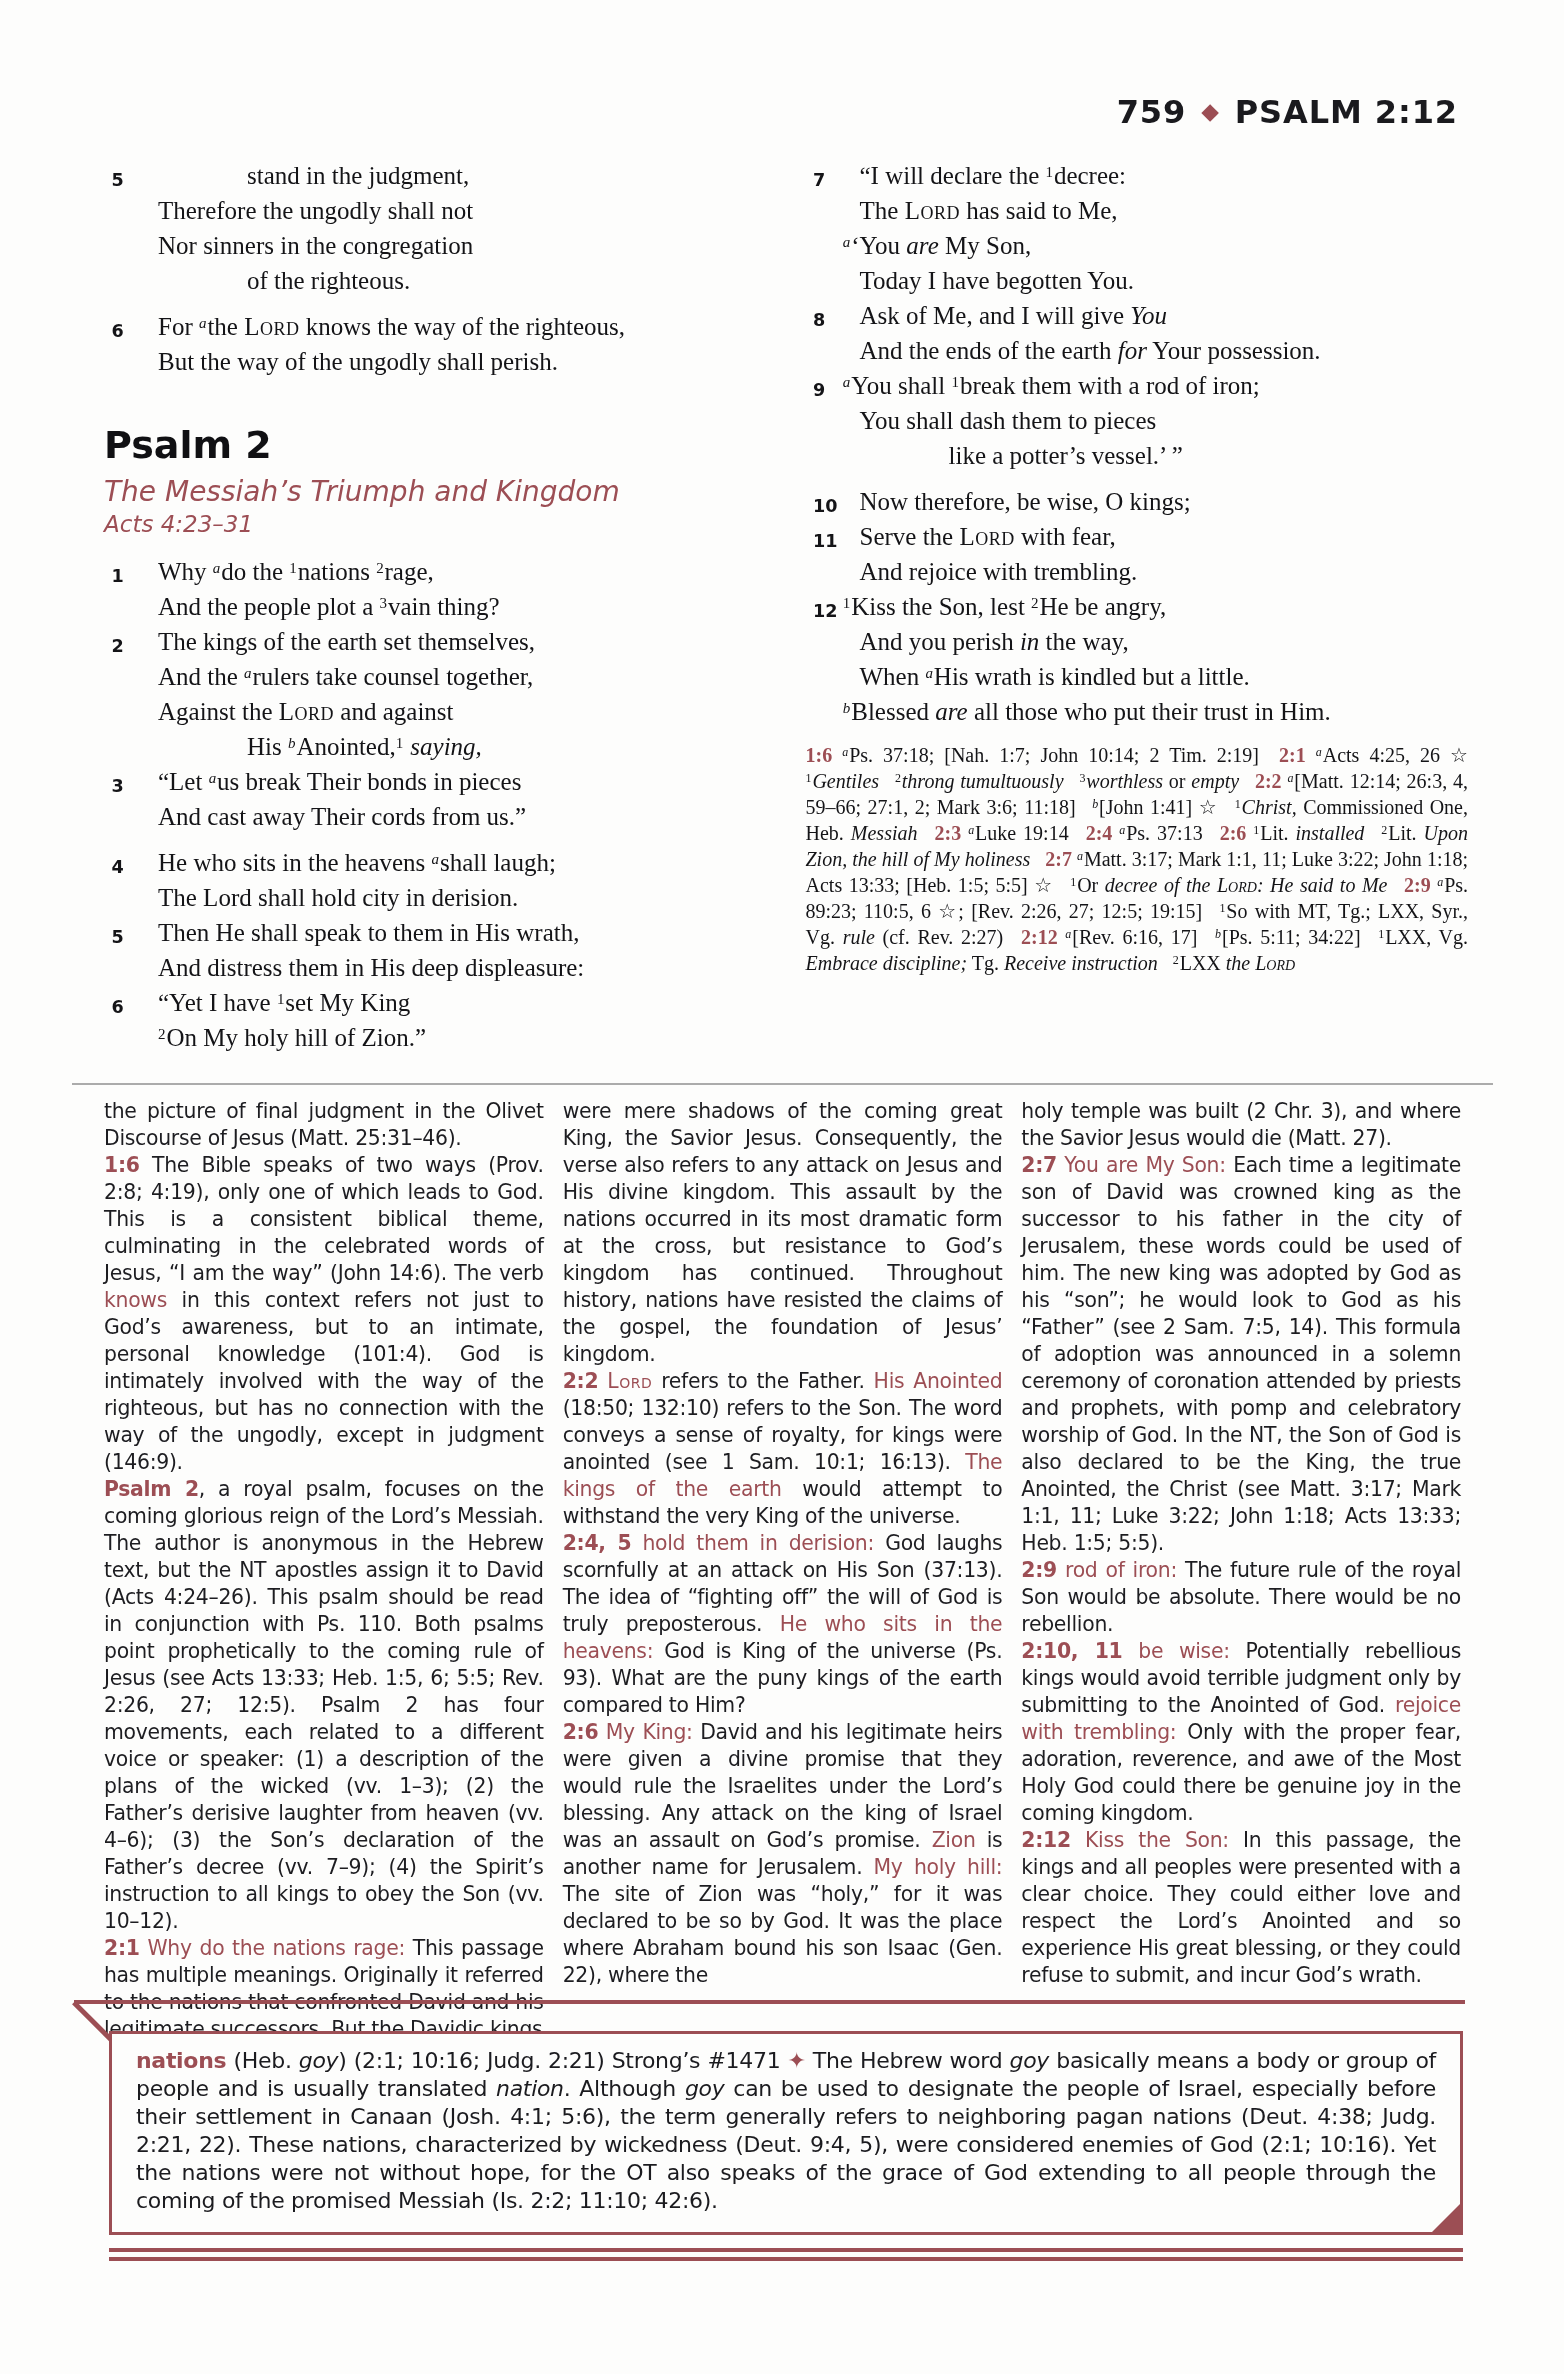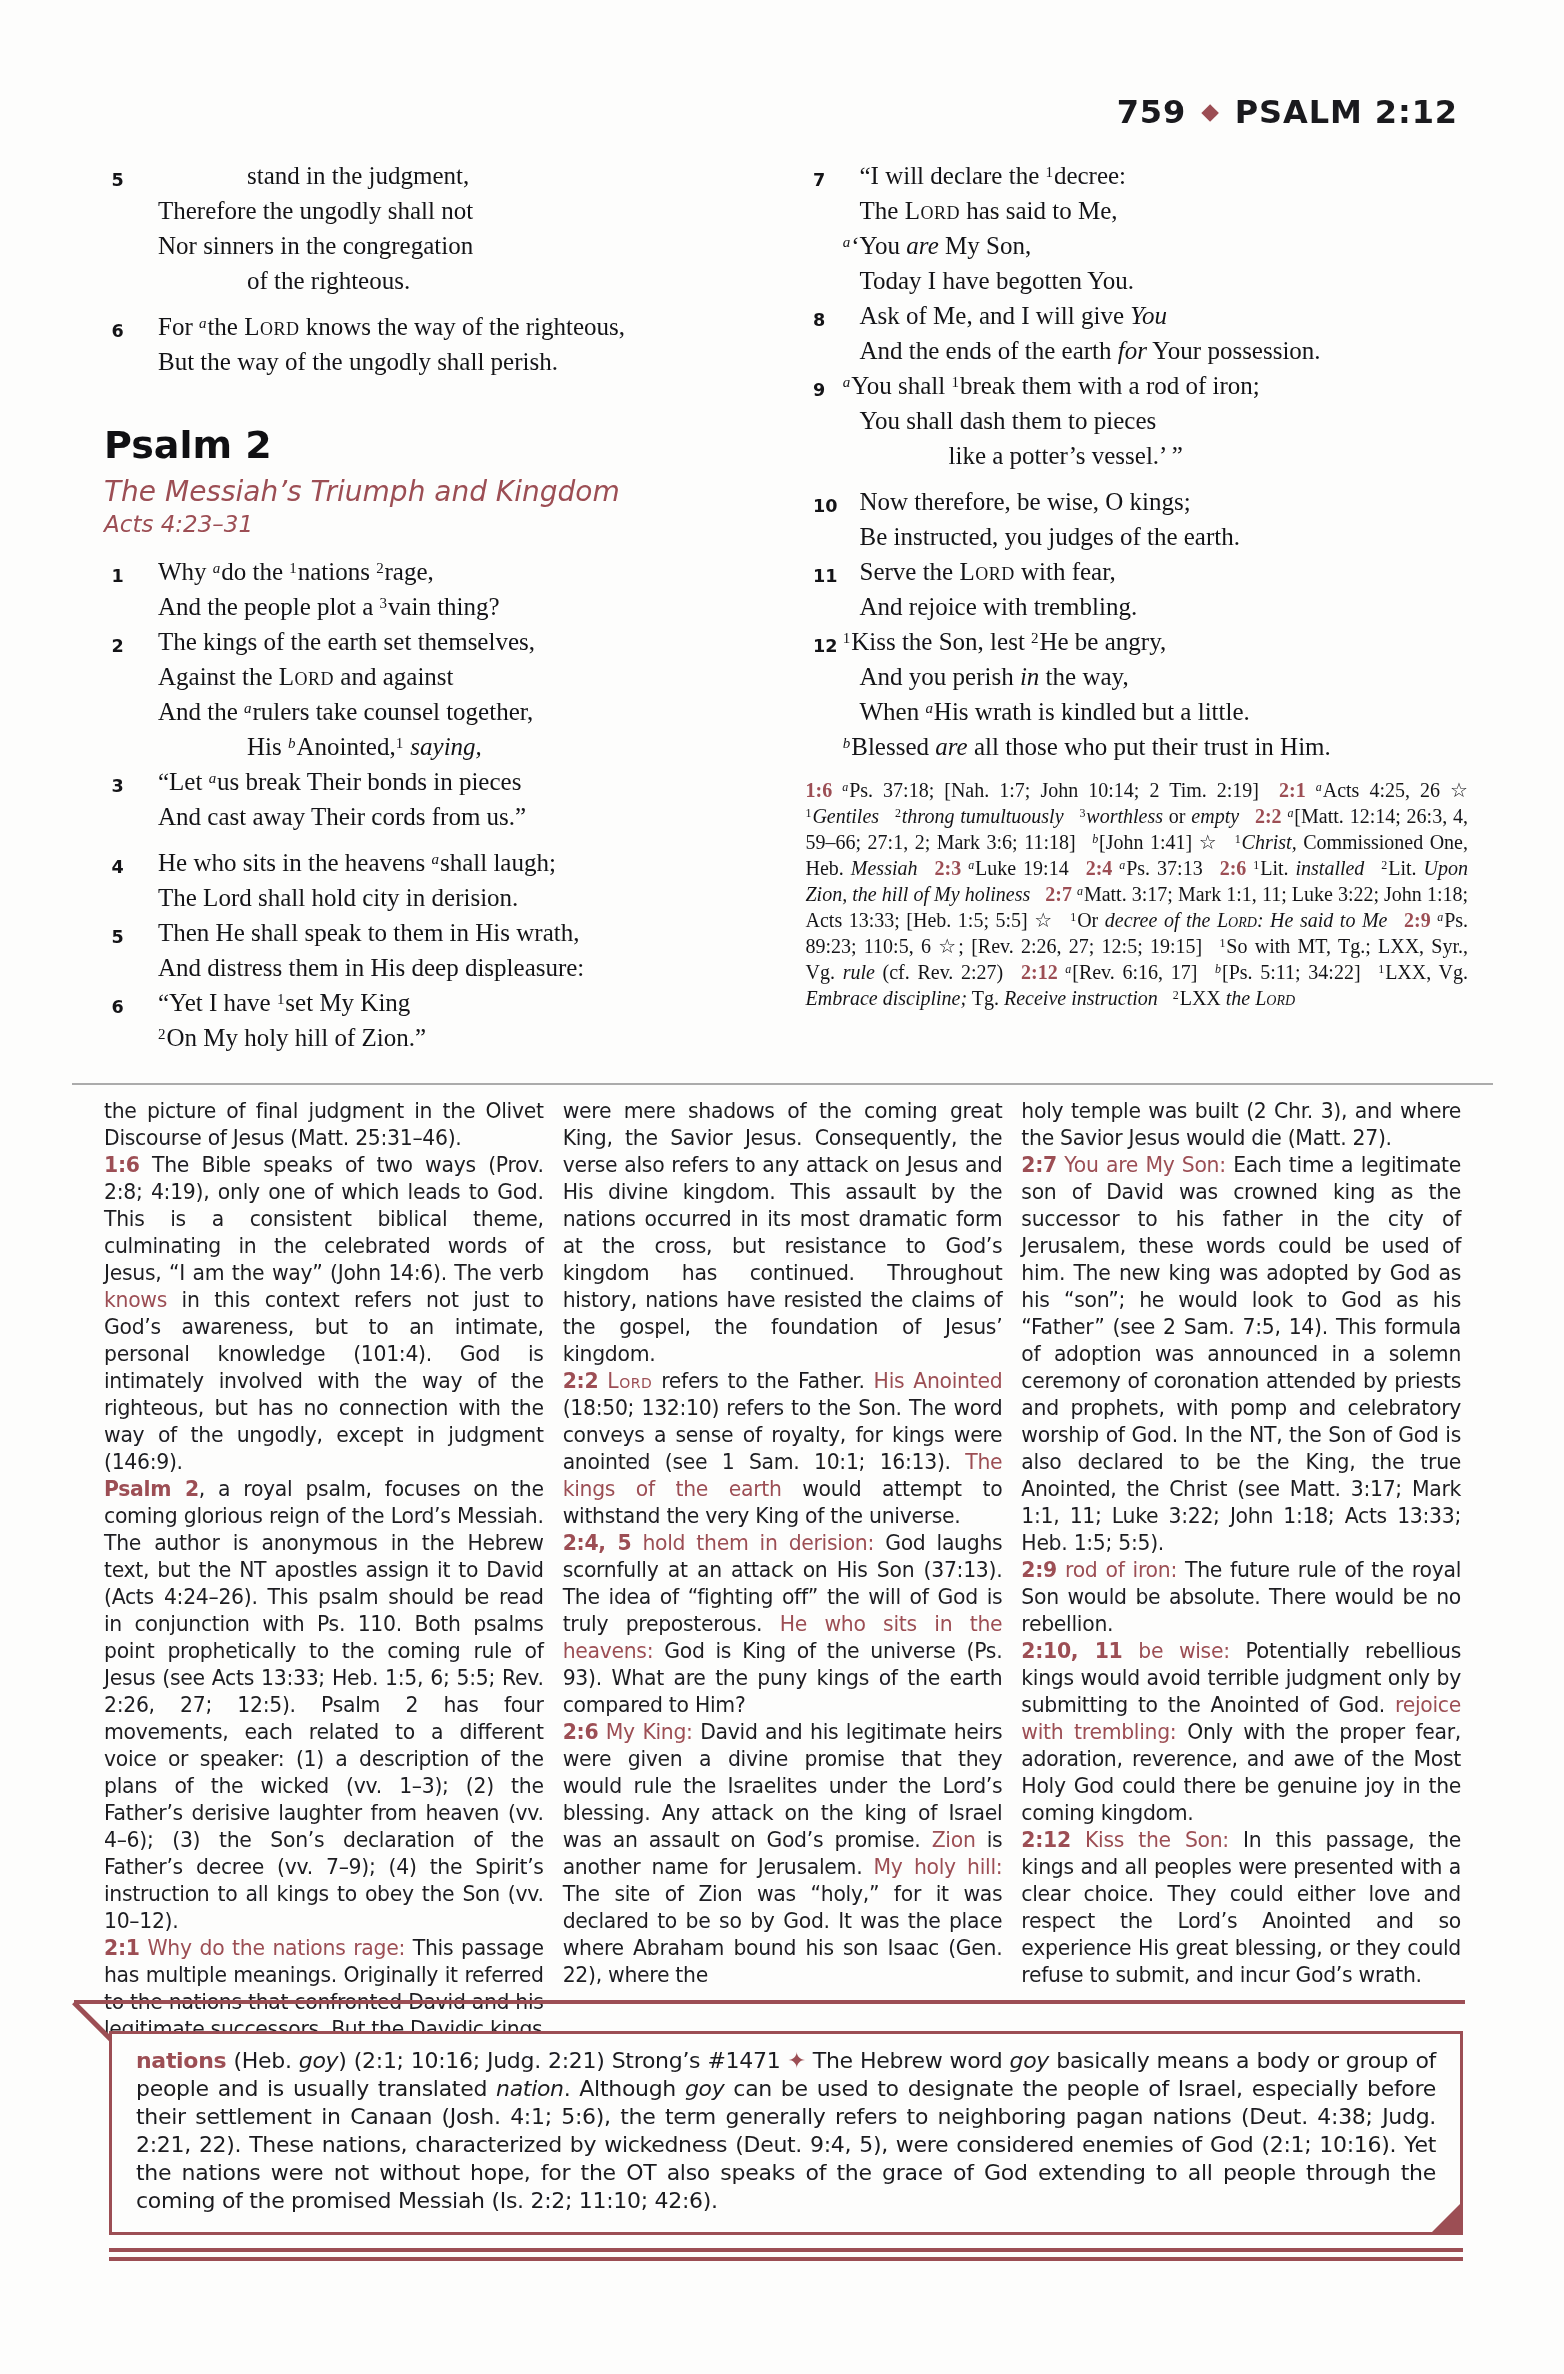--- a/index.html
+++ b/index.html
@@ -151,22 +151,22 @@
       <div class="subref">Acts 4:23–31</div>
       <div class="psalm2verses">
           <div class="verse">
             <span class="vnum">1</span>
             <div class="vline">Why <span class="tk-sup">a</span>do the <span class="tk-supn">1</span>nations <span class="tk-supn">2</span>rage,</div>
             <div class="vline">And the people plot a <span class="tk-supn">3</span>vain thing?</div>
           </div>
           <div class="verse">
             <span class="vnum">2</span>
             <div class="vline">The kings of the earth set themselves,</div>
+            <div class="vline">And the <span class="tk-sup">a</span>rulers take counsel together,</div>
             <div class="vline">Against the <span class="tk-sc">Lord</span> and against</div>
-            <div class="vline">And the <span class="tk-sup">a</span>rulers take counsel together,</div>
             <div class="vline ind1">His <span class="tk-sup">b</span>Anointed,<span class="tk-supn">1</span> <span class="tk-i">saying,</span></div>
           </div>
           <div class="verse">
             <span class="vnum">3</span>
             <div class="vline">“Let <span class="tk-sup">a</span>us break Their bonds in pieces</div>
             <div class="vline">And cast away Their cords from us.”</div>
           </div>
           <div class="verse gap">
             <span class="vnum">4</span>
             <div class="vline">He who sits in the heavens <span class="tk-sup">a</span>shall laugh;</div>
@@ -200,21 +200,20 @@
           </div>
           <div class="verse">
             <span class="vnum">9</span>
             <div class="vline indm"><span class="tk-sup">a</span>You shall <span class="tk-supn">1</span>break them with a rod of iron;</div>
             <div class="vline">You shall dash them to pieces</div>
             <div class="vline ind1">like a potter’s vessel.’ ”</div>
           </div>
           <div class="verse gap">
             <span class="vnum">10</span>
             <div class="vline">Now therefore, be wise, O kings;</div>
-            <div class="vline">Be instructed, you judges of the earth.</div>
           </div>
           <div class="verse">
             <span class="vnum">11</span>
             <div class="vline">Serve the <span class="tk-sc">Lord</span> with fear,</div>
             <div class="vline">And rejoice with trembling.</div>
           </div>
           <div class="verse">
             <span class="vnum">12</span>
             <div class="vline indm"><span class="tk-supn">1</span>Kiss the Son, lest <span class="tk-supn">2</span>He be angry,</div>
             <div class="vline">And you perish <span class="tk-i">in</span> the way,</div>

